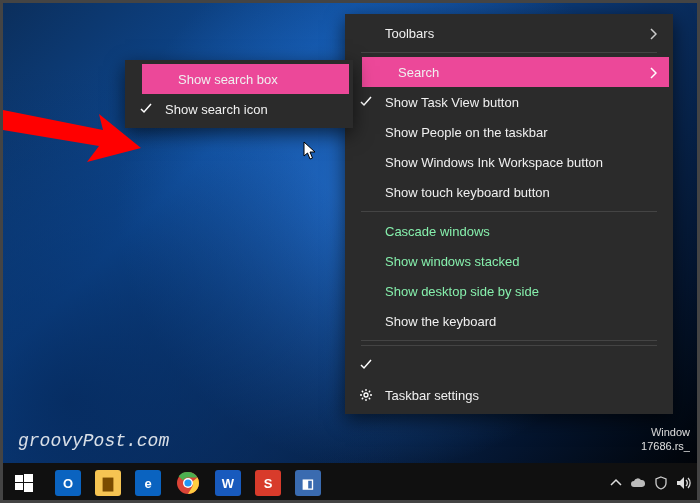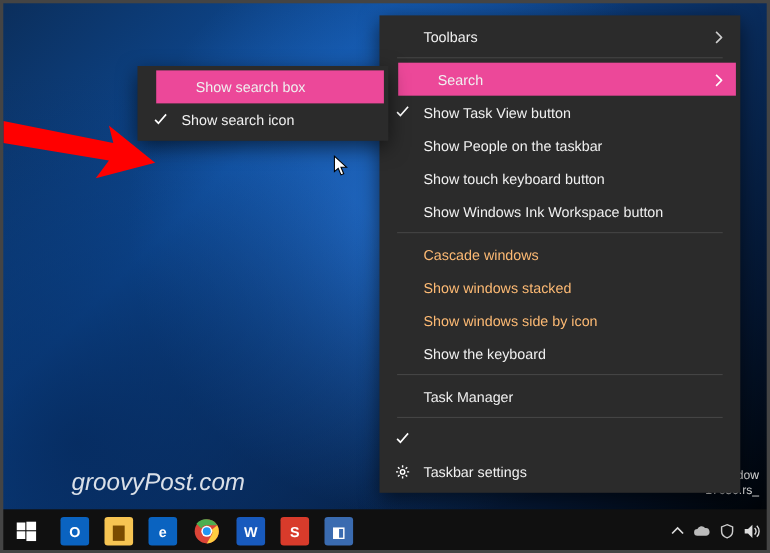--- a/index.html
+++ b/index.html
@@ -14,31 +14,31 @@
   .taskbar{position:absolute;left:0;right:0;bottom:0;height:40px;background:#101010;display:flex;align-items:center;}
   .start{width:48px;height:40px;display:flex;align-items:center;justify-content:center;}
   .tb-icon{width:40px;height:40px;display:flex;align-items:center;justify-content:center;}
   .tb-icon .box{width:26px;height:26px;border-radius:3px;display:flex;align-items:center;justify-content:center;font-size:13px;font-weight:bold;}
   .tray{margin-left:auto;display:flex;align-items:center;gap:8px;padding:0 8px;color:#ddd;font-size:12px;}
   .tray svg{display:block;}
   .build{position:absolute;right:10px;bottom:50px;font-size:11px;color:#e0e0e0;text-align:right;line-height:14px;}
   
   .menu{position:absolute;background:#2b2b2b;box-shadow:0 6px 18px rgba(0,0,0,0.6);padding:4px 4px;}
   .menu .item{height:30px;display:flex;align-items:center;padding:0 14px 0 36px;position:relative;white-space:nowrap;color:#f0f0f0;}
-  .menu .item.disabled{color:#fdba74;}
+  .menu .item.disabled{color:#86efac;}
   .menu .item.hover{background:#ec4899;margin-left:13px;}
   .menu .sep{height:1px;background:#444;margin:4px 12px;}
   .check{position:absolute;left:10px;top:8px;}
   .gear{position:absolute;left:10px;top:8px;}
   .chev{position:absolute;right:12px;top:10px;}
   .main-menu{left:345px;top:14px;width:320px;}
   .sub-menu{left:125px;top:60px;width:220px;}
   
   .arrow{position:absolute;left:3px;top:100px;}
-  .watermark{position:absolute;left:18px;bottom:52px;font-style:italic;color:rgba(255,255,255,0.85);font-size:22px;font-family:Liberation Sans, sans-serif;margin-left:47px;}
+  .watermark{position:absolute;left:18px;bottom:52px;font-style:italic;color:rgba(255,255,255,0.85);font-size:18px;font-family:Liberation Mono, monospace;}
   .cursor{position:absolute;left:303px;top:141px;pointer-events:none;}
 </style>
 </head>
 <body>
 
 <div class="desktop">
 
   <div class="build">
     <span>Window</span><br>
     <span>17686.rs_</span>
@@ -61,42 +61,39 @@
     <div class="item">
       <svg class="check" width="14" height="14" viewBox="0 0 14 14">
           <path d="M2 7l3 3 7-8" stroke="#fff" stroke-width="1.5" fill="none"></path>
         </svg>
       <span>Show Task View button</span>
     </div>
     <div class="item">
       <span>Show People on the taskbar</span>
     </div>
     <div class="item">
-      <span>Show touch keyboard button</span>
+      <span>Show Windows Ink Workspace button</span>
     </div>
     <div class="item">
-      <span>Show Windows Ink Workspace button</span>
+      <span>Show touch keyboard button</span>
     </div>
     <div class="sep"></div>
     <div class="item disabled">
       <span>Cascade windows</span>
     </div>
     <div class="item disabled">
       <span>Show windows stacked</span>
     </div>
     <div class="item disabled">
-      <span>Show windows side by icon</span>
+      <span>Show desktop side by side</span>
     </div>
     <div class="item">
       <span>Show the keyboard</span>
     </div>
     <div class="sep"></div>
-    <div class="item">
-      <span>Task Manager</span>
-    </div>
     <div class="sep"></div>
     <div class="item">
       <svg class="check" width="14" height="14" viewBox="0 0 14 14">
           <path d="M2 7l3 3 7-8" stroke="#fff" stroke-width="1.5" fill="none"></path>
         </svg>
     </div>
     <div class="item">
       <svg class="gear" width="14" height="14" viewBox="0 0 14 14">
           <circle cx="7" cy="7" r="2" fill="none" stroke="#fff" stroke-width="1.3"></circle>
           <path d="M7 1v2M7 11v2M1 7h2M11 7h2M2.8 2.8l1.4 1.4M9.8 9.8l1.4 1.4M2.8 11.2l1.4-1.4M9.8 4.2l1.4-1.4" stroke="#fff" stroke-width="1.3"></path>

